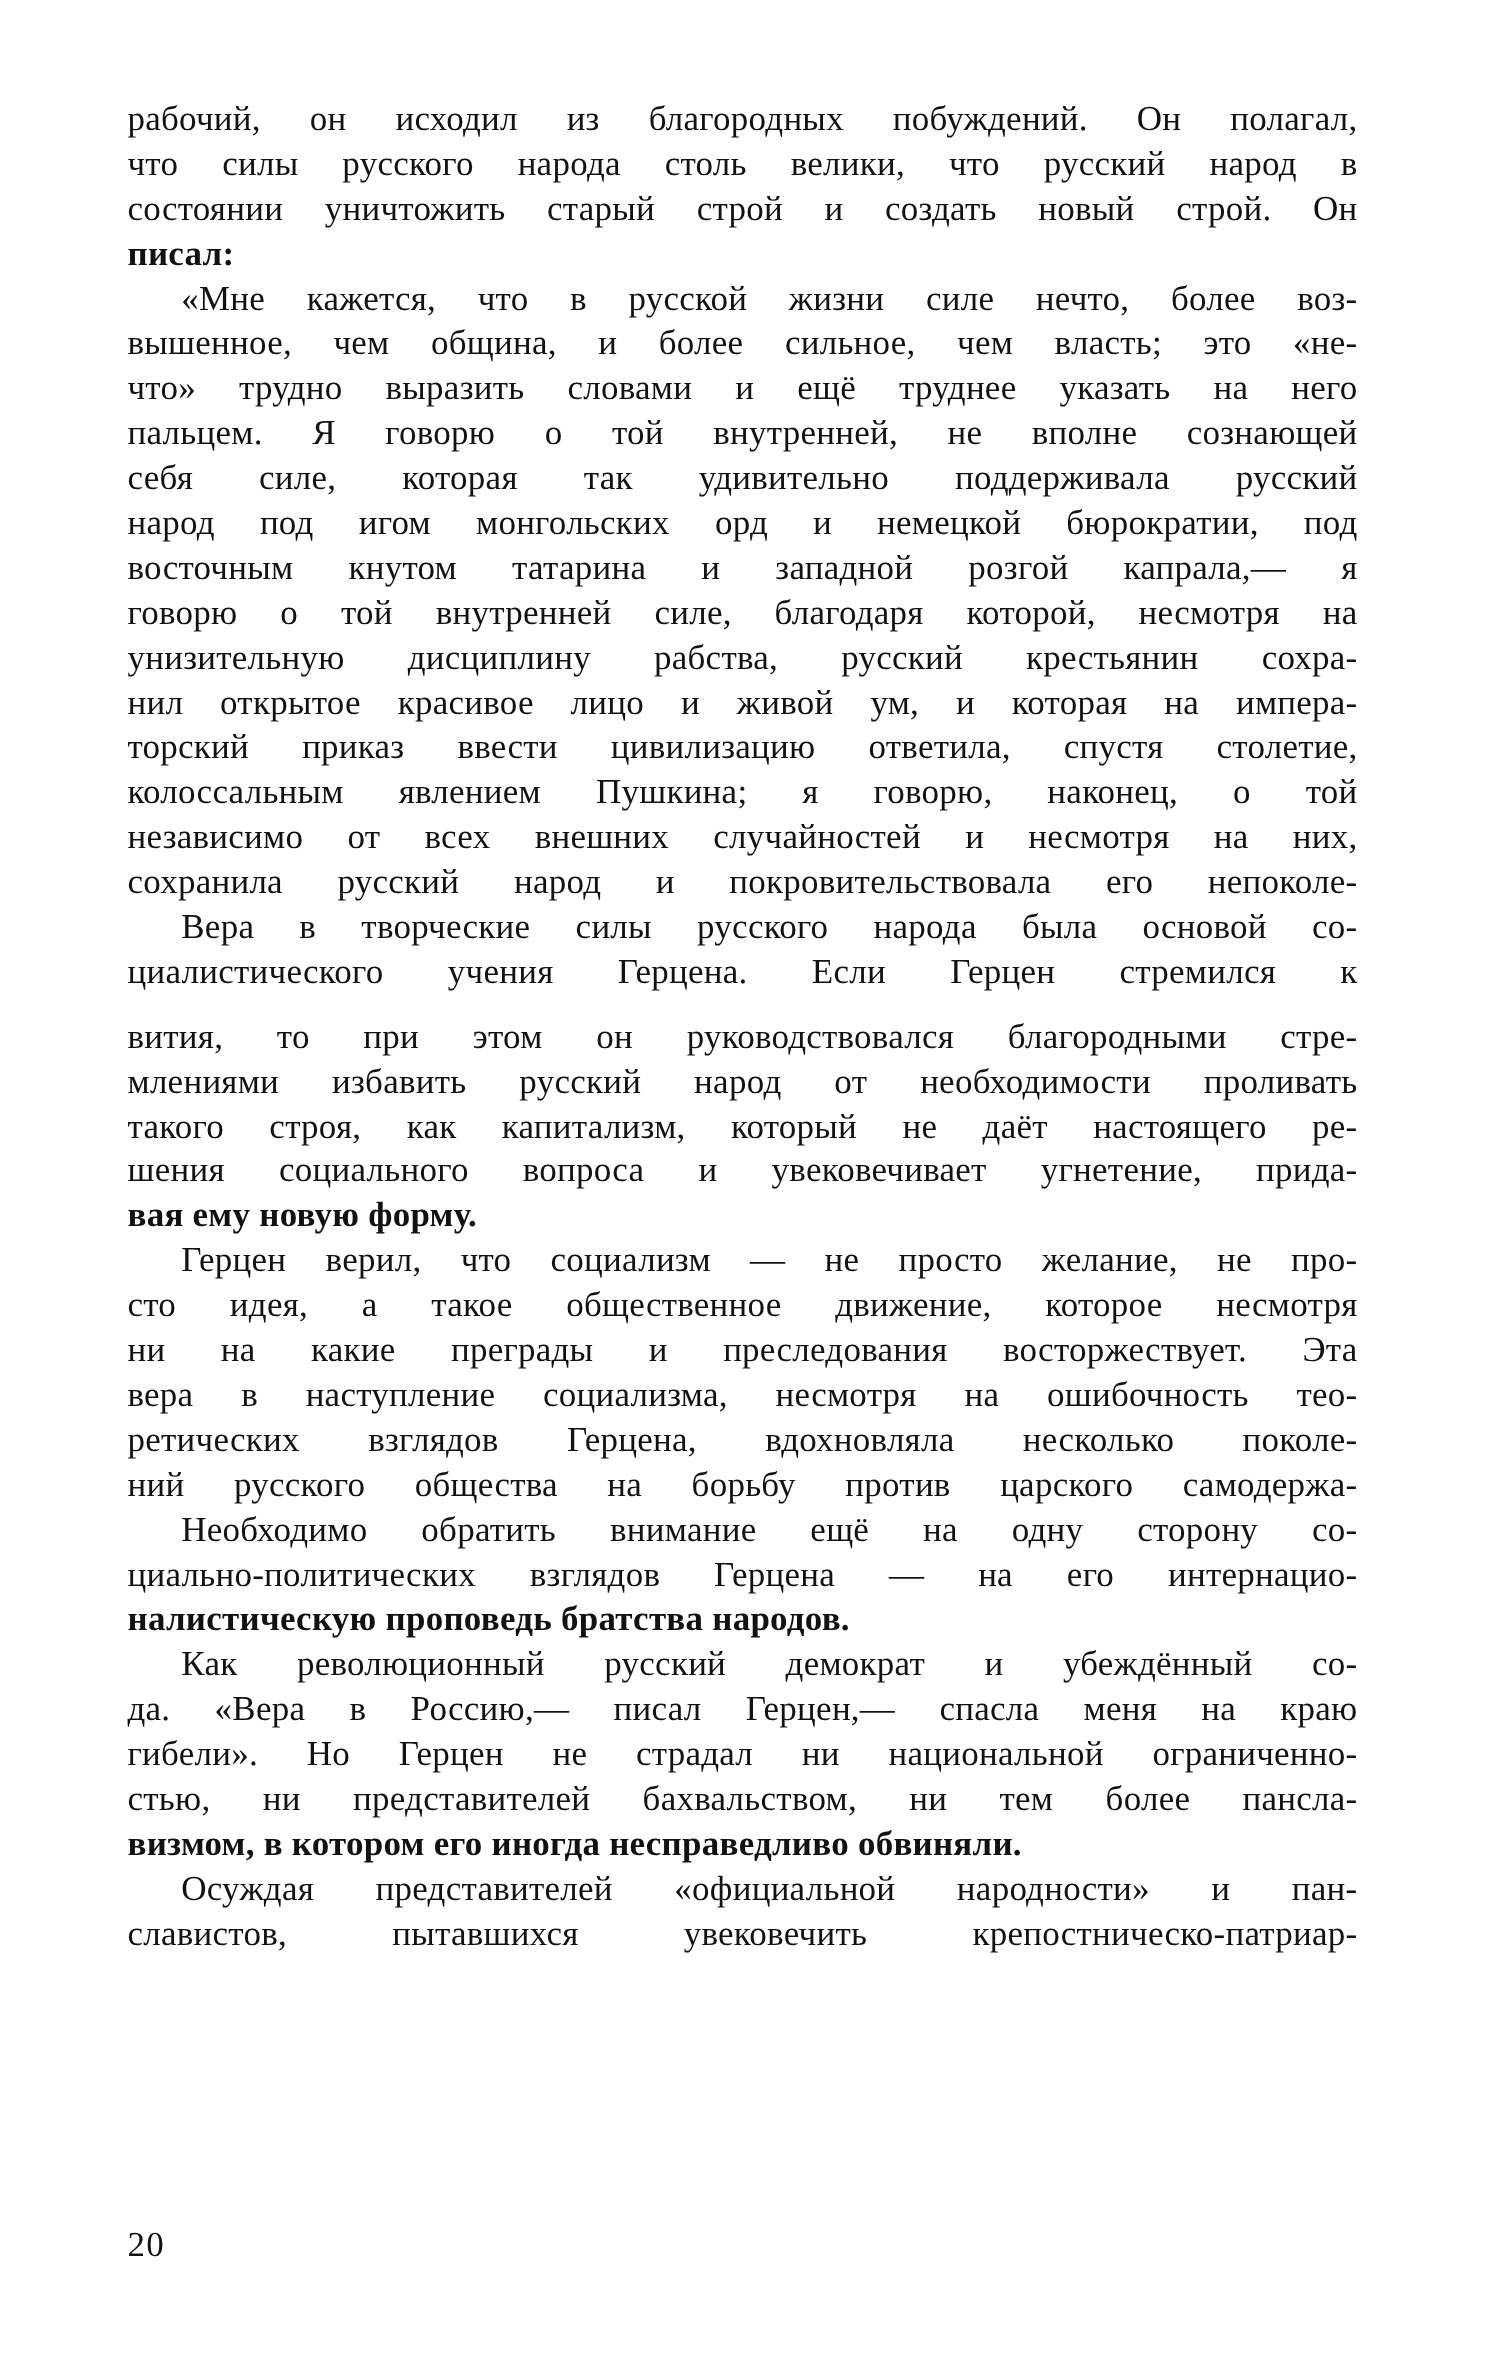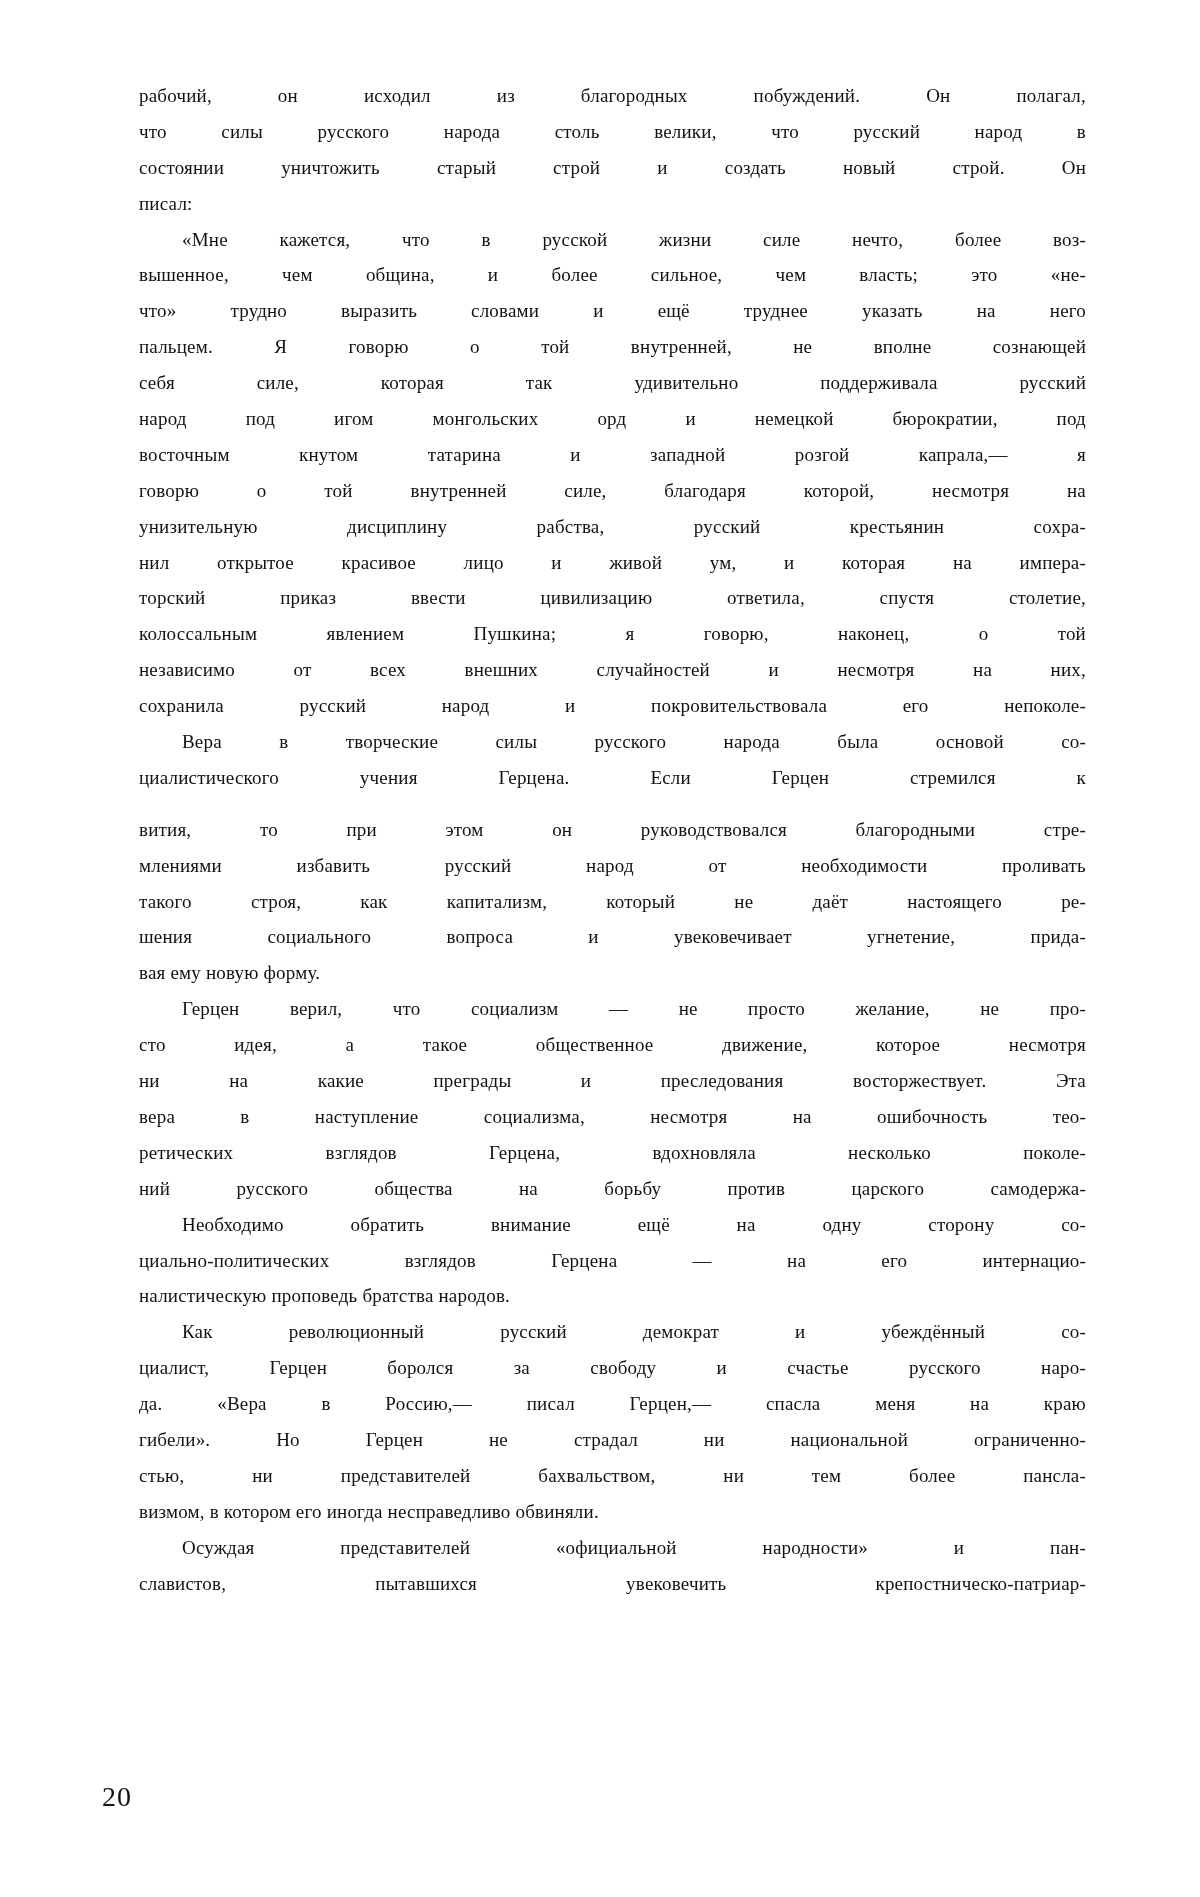--- a/index.html
+++ b/index.html
@@ -20,33 +20,33 @@
     position: absolute;
     left: 102px;
     top: 78px;
     width: 984px;
   }
   .paragraph {
     margin: 0;
     padding: 0;
   }
   .line {
-    font-size: 19px;
+    font-size: 28px;
     line-height: 35.9px;
     height: 35.9px;
     text-align: justify;
     text-align-last: justify;
     letter-spacing: 0.2px;
     white-space: nowrap;
     overflow: visible;
-    margin-left: 37px;
   }
   .line.left-last {
     text-align: right;
     text-align-last: left;
+    font-weight: bold;
   }
   .line.indent {
     text-indent: 43px;
   }
   .line.gap {
     margin-top: 16px;
   }
   .page-number {
     position: absolute;
     left: 102px;
@@ -100,21 +100,20 @@
         <div class="line">ретических взглядов Герцена, вдохновляла несколько поколе-</div>
         <div class="line">ний русского общества на борьбу против царского самодержа-</div>
       </div>
       <div class="paragraph">
         <div class="line indent">Необходимо обратить внимание ещё на одну сторону со-</div>
         <div class="line">циально-политических взглядов Герцена — на его интернацио-</div>
         <div class="line left-last">налистическую проповедь братства народов.</div>
       </div>
       <div class="paragraph">
         <div class="line indent">Как революционный русский демократ и убеждённый со-</div>
-        <div class="line">циалист, Герцен боролся за свободу и счастье русского наро-</div>
         <div class="line">да. «Вера в Россию,— писал Герцен,— спасла меня на краю</div>
         <div class="line">гибели». Но Герцен не страдал ни национальной ограниченно-</div>
         <div class="line">стью, ни представителей бахвальством, ни тем более пансла-</div>
         <div class="line left-last">визмом, в котором его иногда несправедливо обвиняли.</div>
       </div>
       <div class="paragraph">
         <div class="line indent">Осуждая представителей «официальной народности» и пан-</div>
         <div class="line">славистов, пытавшихся увековечить крепостническо-патриар-</div>
       </div>
     </div>

